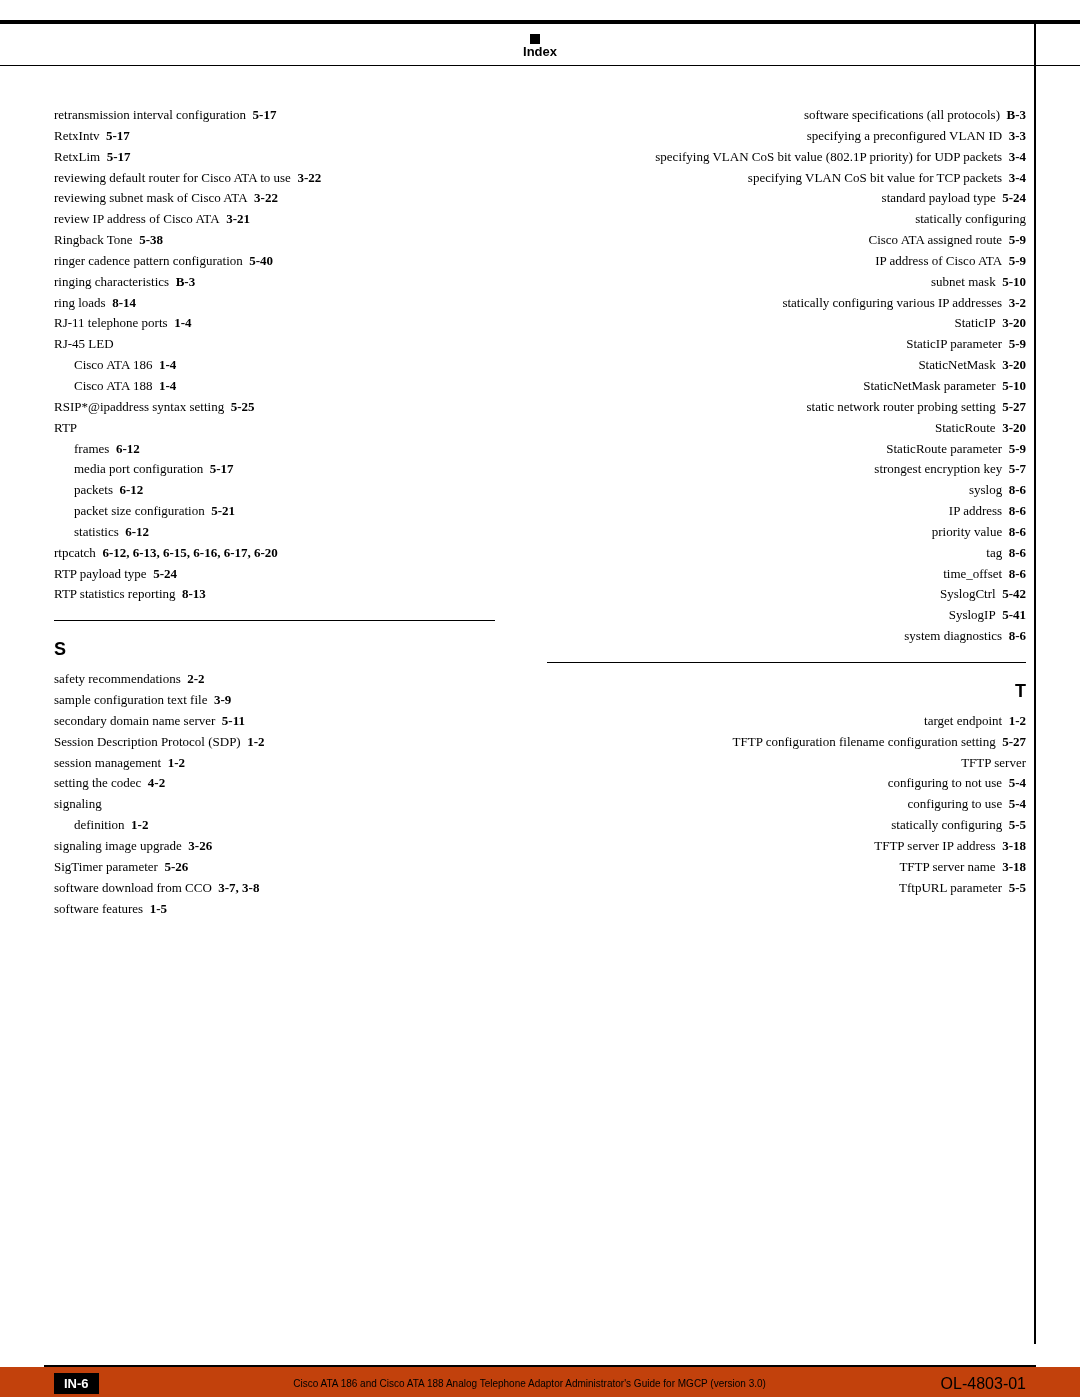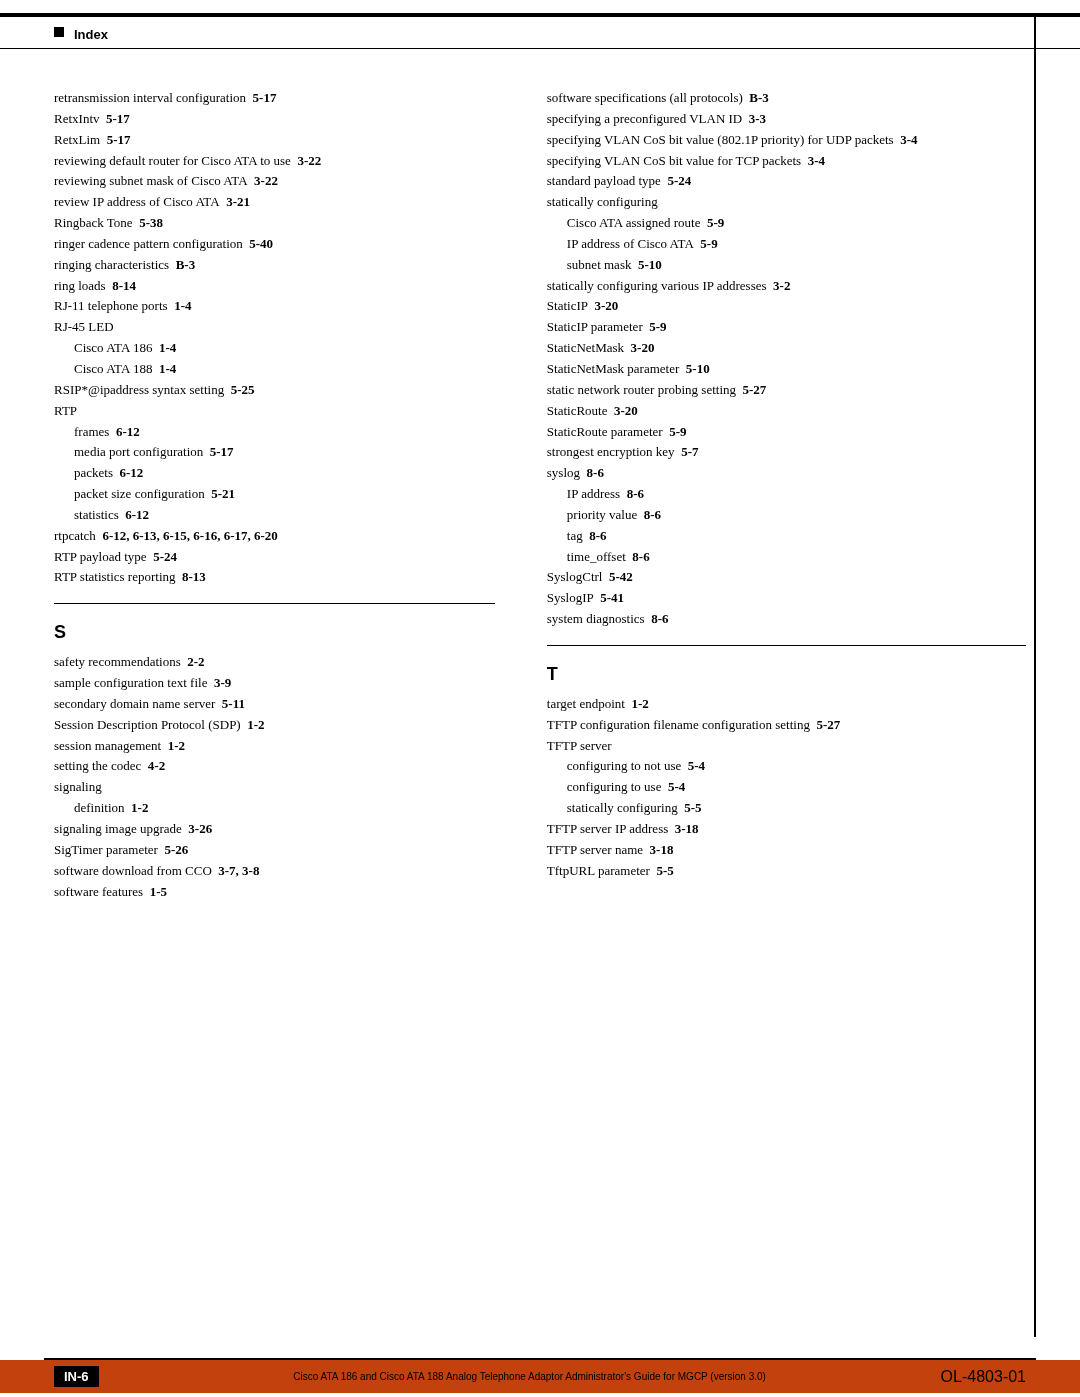--- a/index.html
+++ b/index.html
@@ -24,23 +24,25 @@
       width: 100%;
       height: 4px;
       background: #000;
       position: absolute;
       top: 0;
       left: 0;
     }
     
     .header {
       display: flex;
+      align-items: center;
       padding: 14px 54px 6px 54px;
       border-bottom: 1px solid #000;
-      margin-top: 13px;
+      margin-top: 20px;
+      flex-direction: column;
     }
     .header-black-square {
       width: 10px;
       height: 10px;
       background: #000;
       display: inline-block;
       margin-right: 10px;
       flex-shrink: 0;
     }
     .header-title {
@@ -63,20 +65,21 @@
       padding: 40px 54px 0 54px;
       gap: 12px;
     }
     .left-col {
       width: 48%;
       padding-right: 20px;
     }
     .right-col {
       width: 52%;
       padding-left: 20px;
+      text-align: right;
     }
     .index-entry {
       margin-bottom: 2px;
       line-height: 1.45;
     }
     .index-entry .term {
       font-size: 13px;
       font-family: Times New Roman, serif;
     }
     .index-entry .page-ref {

